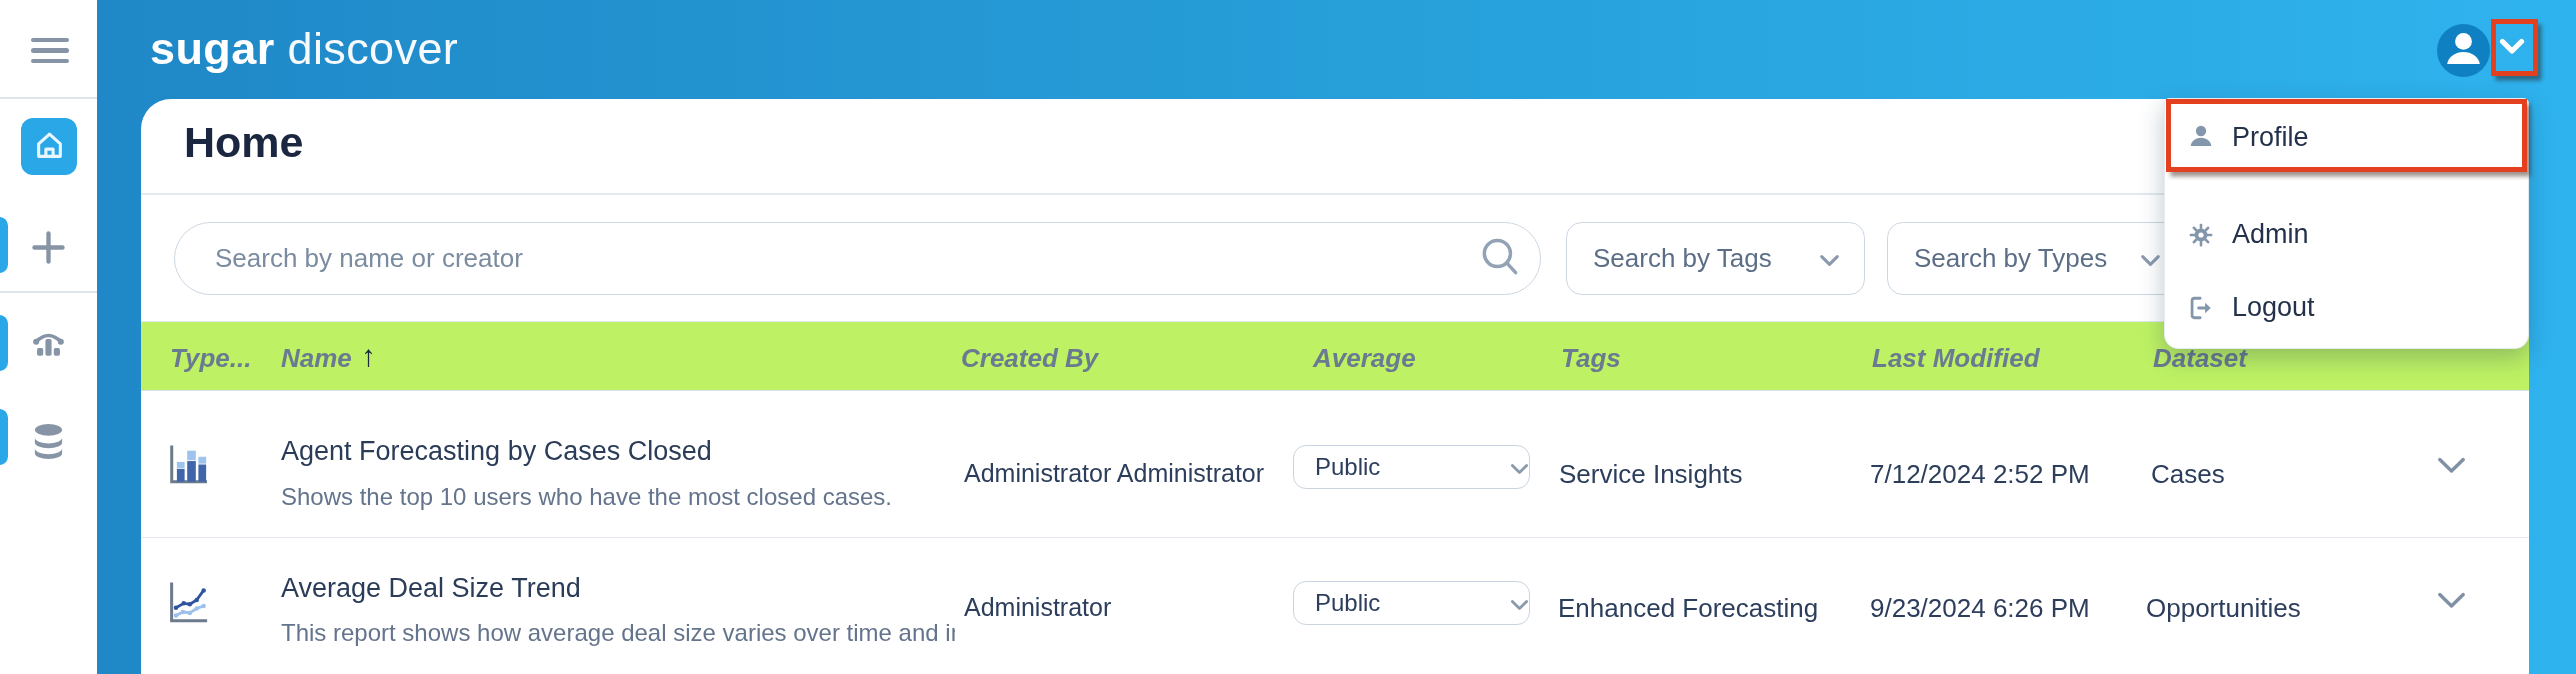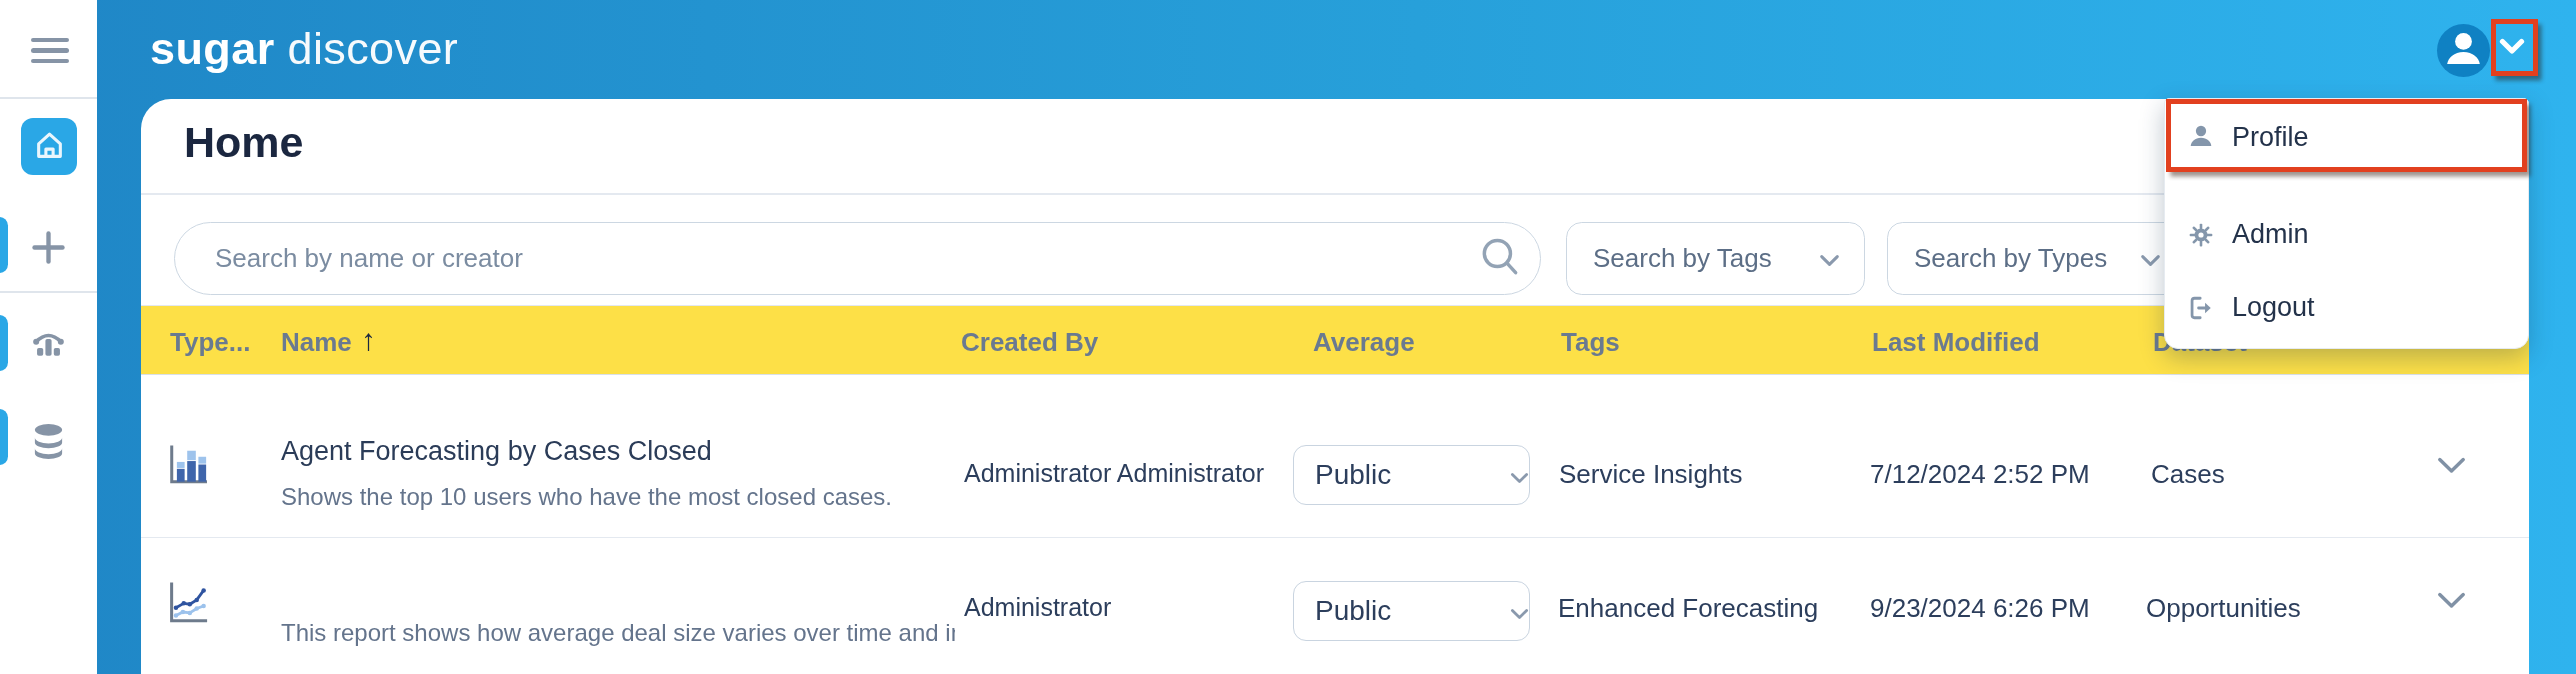--- a/index.html
+++ b/index.html
@@ -41,36 +41,36 @@
   .h-divider{left:0;width:2388px;height:1.7px;background:#e4e9f0;}
 
   .pill-input{top:123px;height:73px;border:1.7px solid #ccd7e2;background:#fff;}
   .search-input{left:33px;width:1367px;border-radius:37px;padding:0 78px 0 40px;
                 font-size:26px;color:#2c3e5c;outline:none;}
   .search-input::placeholder{color:#7b8ca1;opacity:1;}
   .select-box{border-radius:15.7px;display:flex;align-items:center;justify-content:space-between;
               padding:0 24px 0 26px;font-size:26px;color:#5c6e86;cursor:pointer;}
   .mag{left:1339px;top:137px;}
 
-  .thead{left:0;top:206px;width:2388px;height:70px;background:#fde047;
-         border-top:0.9px solid #e3e8ef;border-bottom:1.7px solid #d9e0e8;}
+  .thead{left:0;top:222px;width:2388px;height:70px;background:#bef264;
+         border-top:0.9px solid #e3e8ef;border-bottom:1.7px solid #d9e0e8;font-style:italic;}
   .th{position:absolute;top:21px;font-size:26px;font-weight:700;color:#6a7a90;white-space:nowrap;}
   .sort-arrow{position:absolute;top:17.4px;font-size:30px;font-weight:700;color:#1c2940;}
 
   .row{left:0;width:2388px;border-bottom:1.7px solid #e4e9f0;}
   .row1{top:292px;height:147px;}
   .row2{top:439px;height:137px;}
   .cell{position:absolute;font-size:26px;color:#2c3e5c;white-space:nowrap;}
   .row-title{font-size:27px;color:#2b3c58;}
   .row-desc{font-size:24px;color:#64748c;}
   .name-cell{overflow:hidden;width:674px;}
   .type-icon{position:absolute;left:27px;}
-  .share-select{position:absolute;left:1152px;width:237px;height:60px;border:1.7px solid #c9d4e0;
+  .share-select{position:absolute;left:1152px;width:237px;height:44px;border:1.7px solid #c9d4e0;
                 border-radius:13px;background:#fff;display:flex;align-items:center;
-                justify-content:space-between;padding:0 0 0 21px;font-size:28px;color:#2c3e5c;cursor:pointer;}
+                justify-content:space-between;padding:0 0 0 21px;font-size:24px;color:#2c3e5c;cursor:pointer;}
   .row-chevron{position:absolute;left:2296px;cursor:pointer;}
 
   
   .menu{left:2164px;top:98px;width:365px;height:251px;background:#ffffff;z-index:20;
         border-radius:5.2px 5.2px 14px 14px;border:0.9px solid #e6ebf1;
         box-shadow:0 8.7px 24px rgba(20,50,80,.28);}
   .menu-item{position:absolute;left:0;width:365px;height:73px;display:flex;align-items:center;
              padding-left:18px;cursor:pointer;}
   .menu-item .mi-icon{width:35px;display:flex;justify-content:center;}
   .menu-item .mi-label{margin-left:14px;font-size:27px;color:#23324a;}
@@ -242,20 +242,21 @@
             <circle cx="33" cy="23" r="2.6" fill="#2f54a0"></circle>
           <circle cx="41" cy="12" r="2.6" fill="#2f54a0"></circle>
           <polyline points="9,41 17,37 25,38 33,33 41,30" fill="none" stroke="#9cc2ec" stroke-width="3.2"></polyline>
           <circle cx="9" cy="41" r="2.6" fill="#9cc2ec"></circle>
             <circle cx="17" cy="37" r="2.6" fill="#9cc2ec"></circle>
           <circle cx="25" cy="38" r="2.6" fill="#9cc2ec"></circle>
             <circle cx="33" cy="33" r="2.6" fill="#9cc2ec"></circle>
           <circle cx="41" cy="30" r="2.6" fill="#9cc2ec"></circle>
         </svg>
       </span>
+      <div class="cell name-cell row-title" style="left:140px;top:35px;">Average Deal Size Trend</div>
       <div class="cell name-cell row-desc" style="left:140px;top:81px;">This report shows how average deal size varies over time and in diffe</div>
       <div class="cell" style="left:823px;top:55px;font-size:25px;">Administrator</div>
       <div class="share-select" style="top:43px;">
         <span>Public</span>
         <span>
           <svg width="19" height="12" viewBox="0 0 24 15">
               <polyline points="3,3 12,12 21,3" fill="none" stroke="#8a99ad" stroke-width="3.5" stroke-linecap="round" stroke-linejoin="round"></polyline>
             </svg>
         </span>
       </div>

